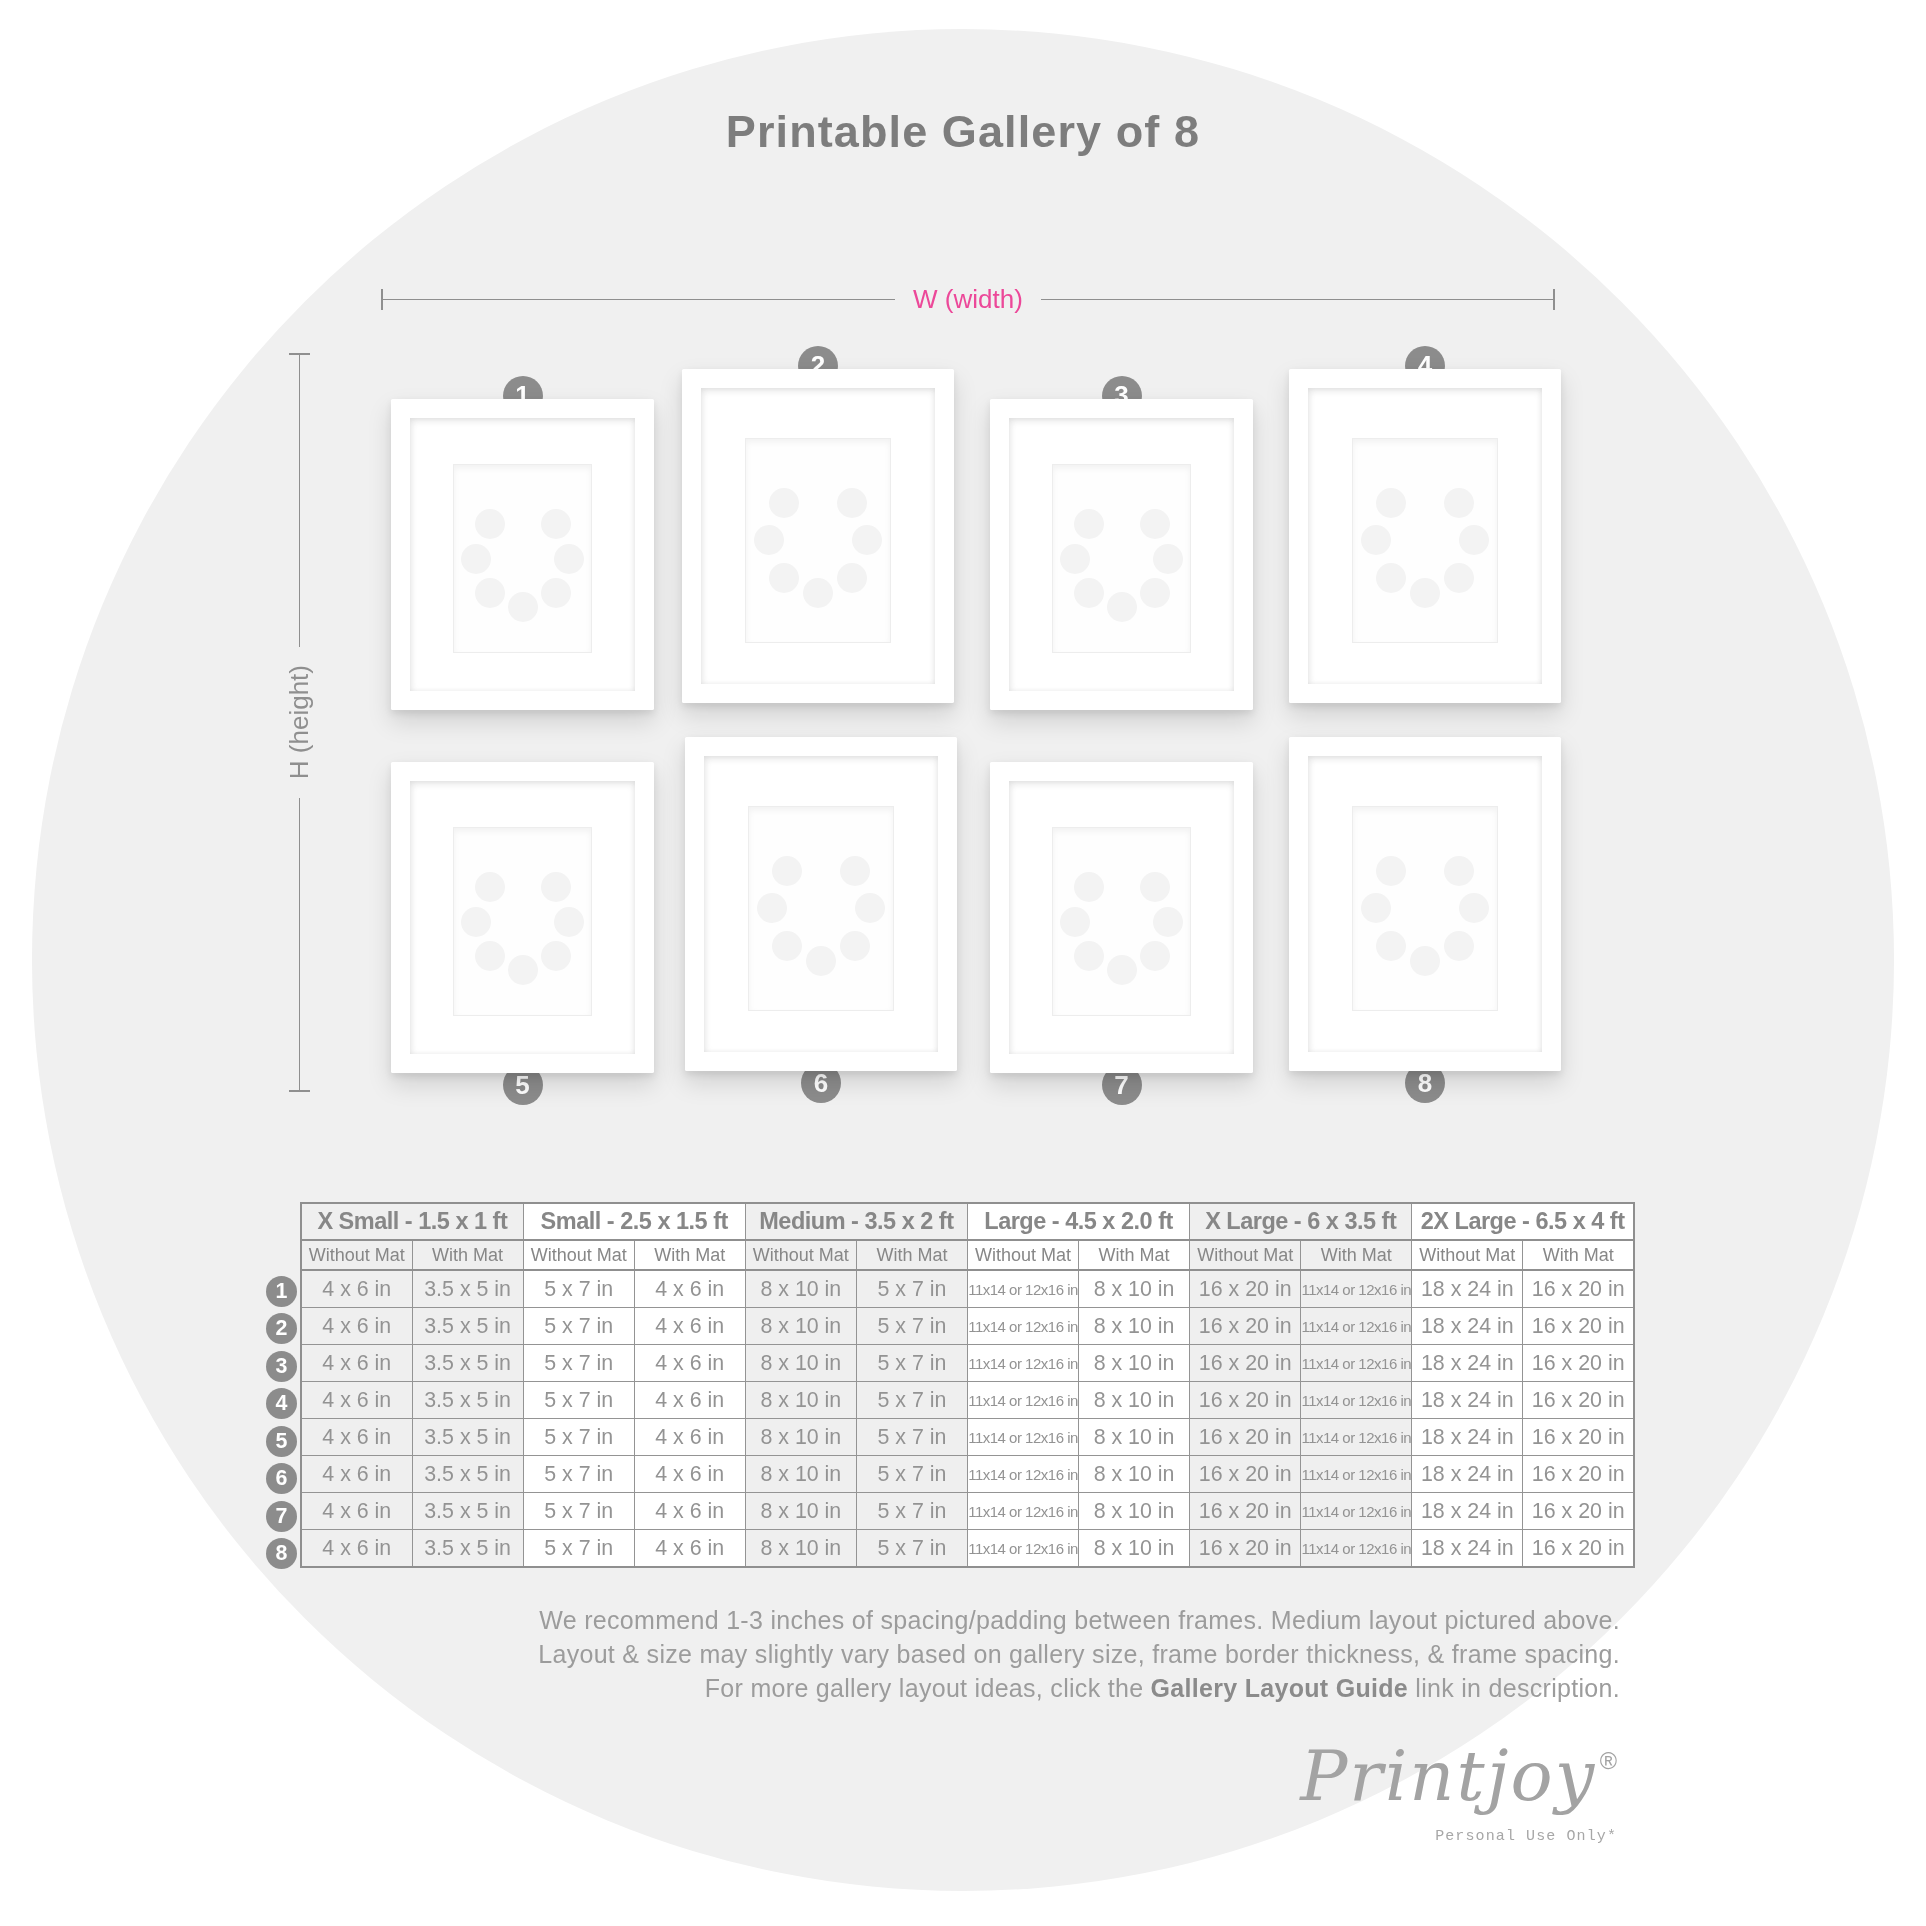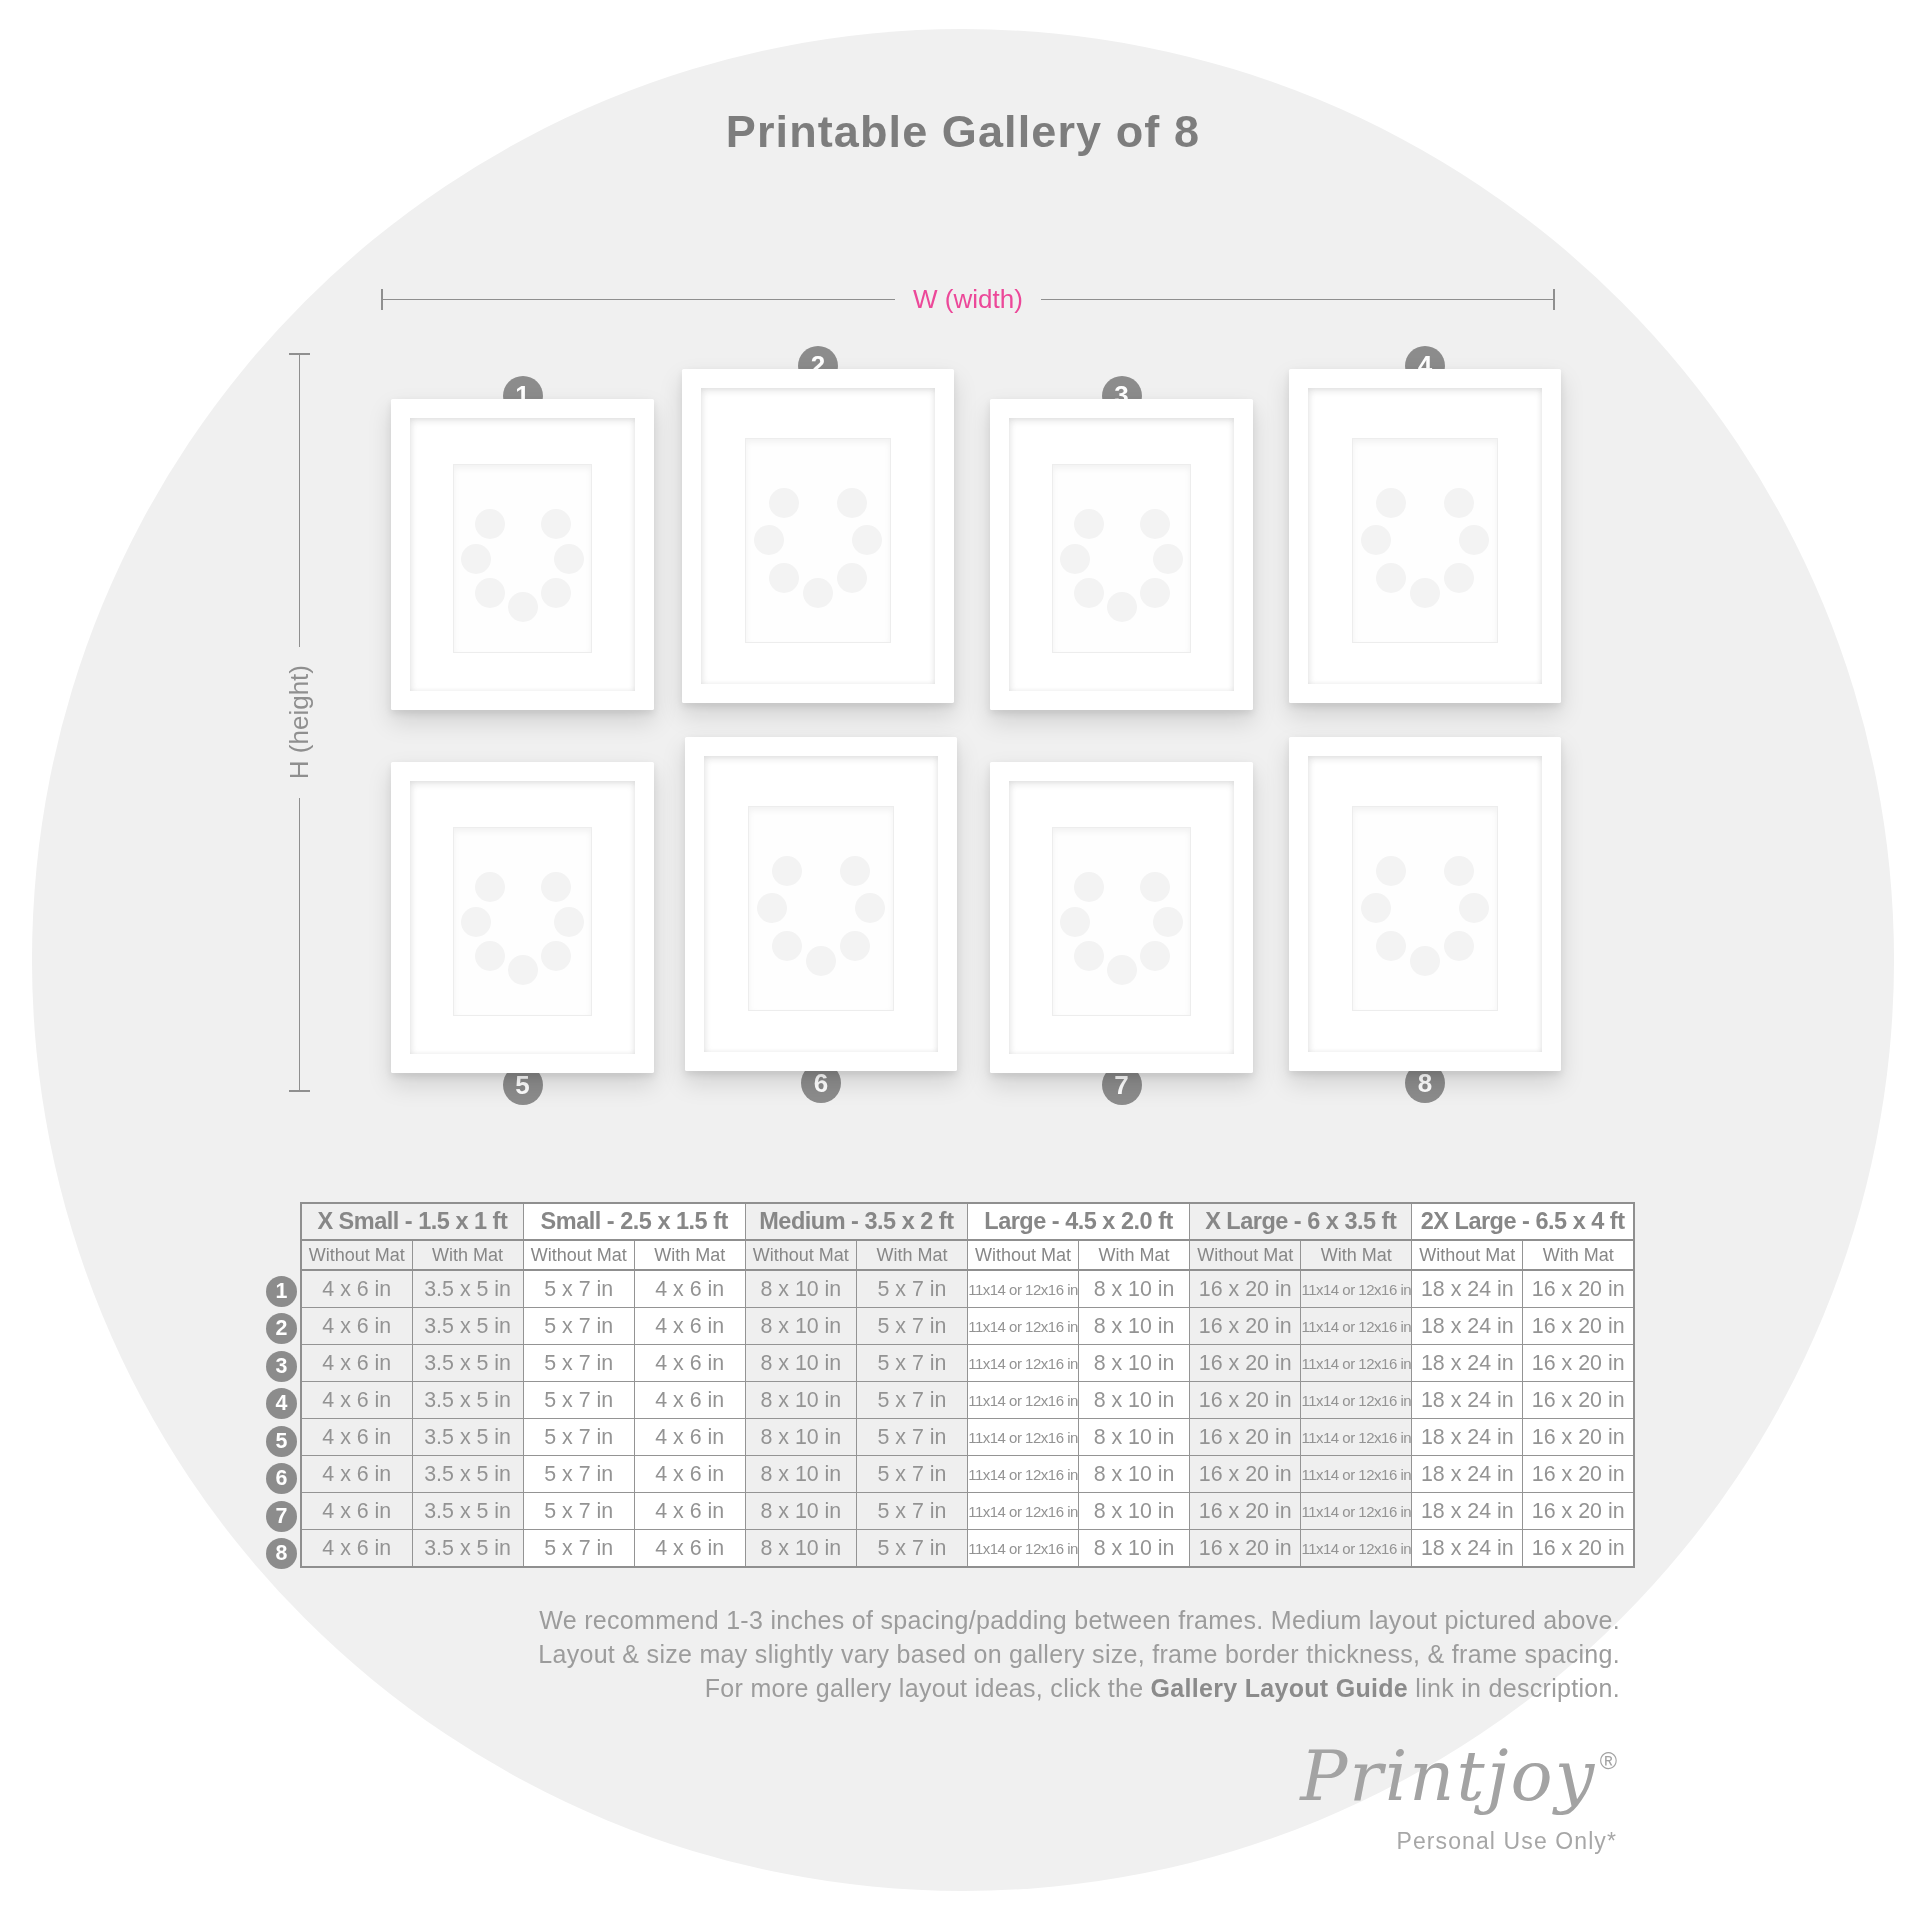--- a/index.html
+++ b/index.html
@@ -84,21 +84,21 @@
 
   
   .footer{position:absolute;left:0;top:1603px;width:1620px;text-align:right;color:#9c9c9c;}
   .footer p{margin:0;font-size:25px;line-height:34px;letter-spacing:0.3px;}
   .footer b{color:#8b8b8b;font-weight:bold;}
 
   
   .logo{position:absolute;left:0;top:1735px;width:1584px;text-align:right;color:#a3a3a3;padding-left:33px;}
   .logo .wordmark{font-family:"DejaVu Serif",serif;font-style:italic;font-size:70px;letter-spacing:2.1px;}
   .logo sup{font-size:23.5px;vertical-align:31px;margin-left:3.2px;}
-  .logo .tagline{margin-top:10.7px;font-size:23px;letter-spacing:1.1px;color:#a7a7a7;font-family:Liberation Sans, sans-serif;}
+  .logo .tagline{margin-top:10.7px;font-size:15px;letter-spacing:1.1px;color:#a7a7a7;font-family:Liberation Mono, monospace;}
 </style>
 </head>
 <body>
 
 <div class="circle"></div>
 
 <div class="header">
   <h1>Printable Gallery of 8</h1>
 </div>
 

